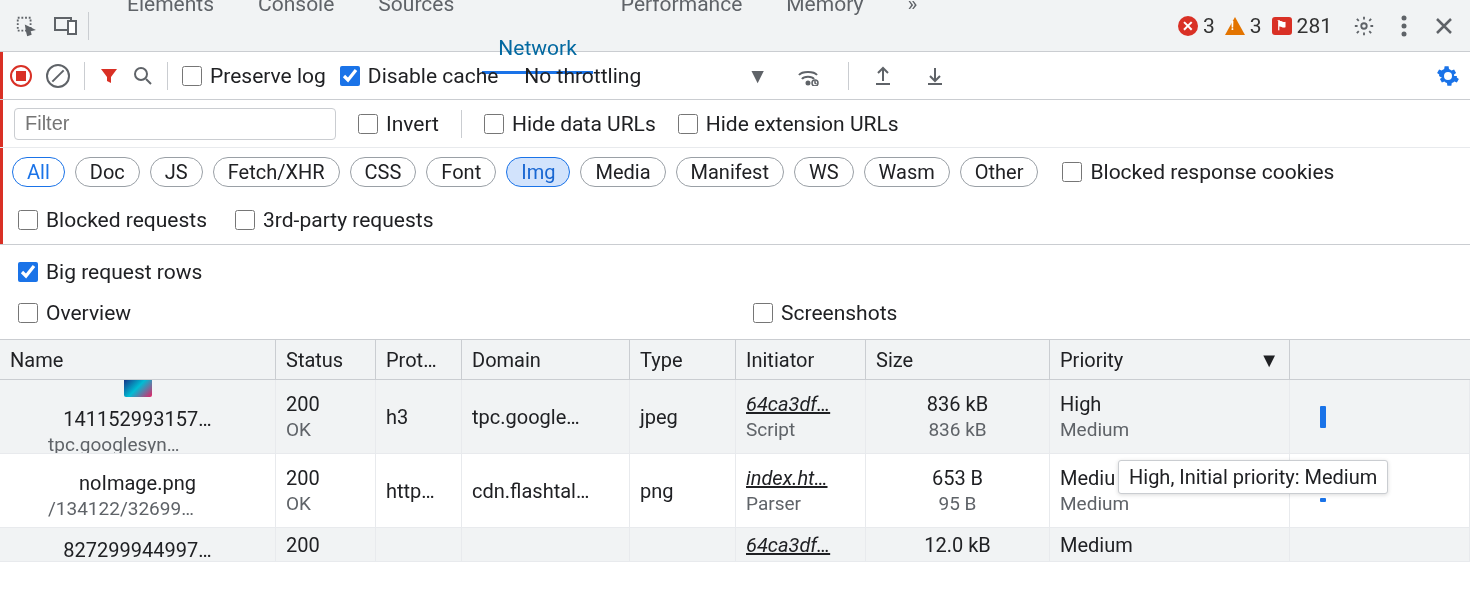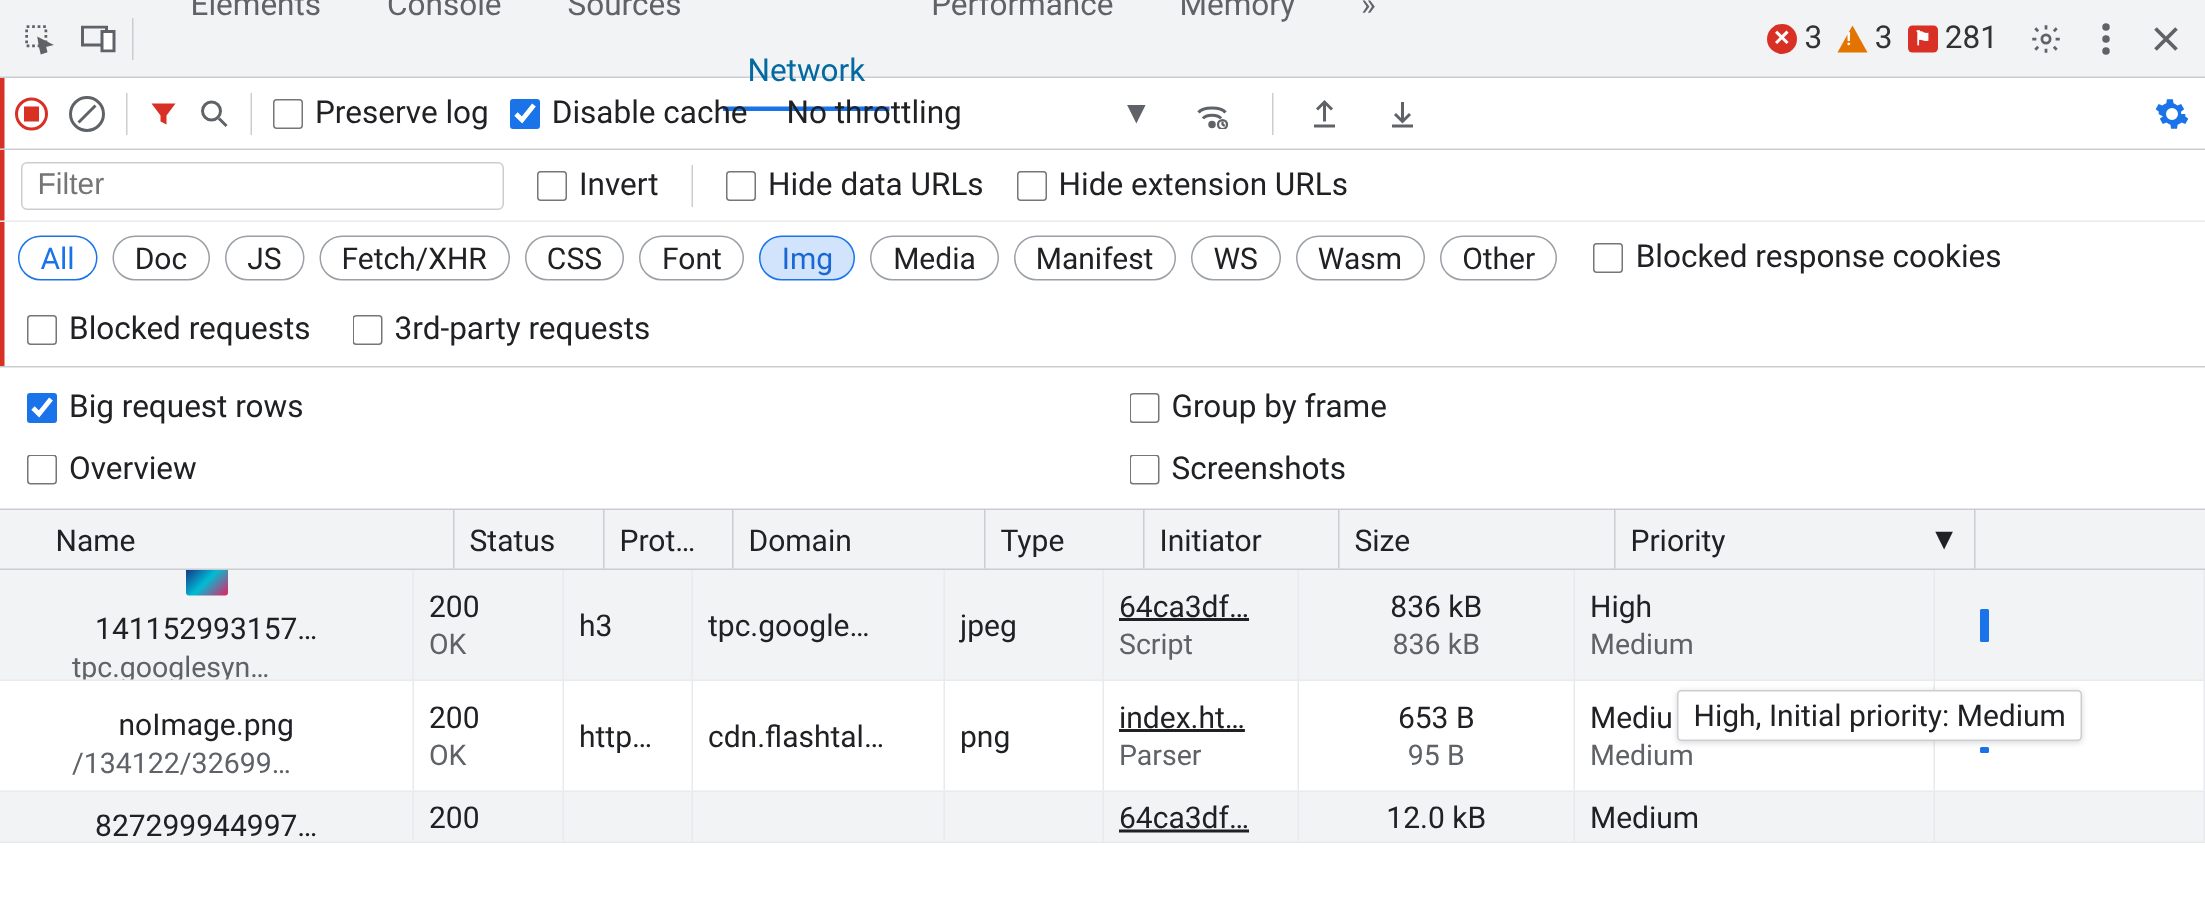--- a/index.html
+++ b/index.html
@@ -37,41 +37,41 @@
   .chips-row { display: flex; align-items: center; height: 48px; padding: 0 12px; gap: 10px; flex-wrap: wrap; position: relative; }
   .chips-row::before { content: ""; position: absolute; left: 0; top: 0; bottom: 0; width: 3px; background: #d93025; }
   .chip { border: 1px solid #9aa0a6; border-radius: 16px; padding: 2px 14px; font-size: 20px; cursor: pointer; background: #fff; }
   .chip.sel { background: #d2e3fc; border-color: #1a73e8; color: #1967d2; }
   .chip.first { border-color: #1a73e8; color: #1a73e8; }
   .options-row { display: flex; align-items: center; height: 48px; padding: 0 18px; gap: 28px; position: relative; }
   .options-row::before { content: ""; position: absolute; left: 0; top: 0; bottom: 0; width: 3px; background: #d93025; }
   .opt2 { display: flex; height: 96px; flex-direction: column; justify-content: space-around; border-top: 1px solid #cacdd1; border-bottom: 1px solid #cacdd1; padding: 6px 0; }
   .opt2-row { display: flex; }
   .opt2-col { width: 50%; padding-left: 18px; }
-  .headers { display: flex; height: 40px; border-bottom: 1px solid #cacdd1; background: #f1f3f4; padding-left: 27px; }
+  .headers { display: flex; height: 40px; border-bottom: 1px solid #cacdd1; background: #f1f3f4; }
   .hcol { border-right: 1px solid #cacdd1; padding: 0 10px; display: flex; align-items: center; font-size: 20px; color: #202124; cursor: pointer; position: relative; }
   .hcol.sortable { justify-content: space-between; }
   .col-name { width: 276px; }
   .col-status { width: 100px; }
   .col-prot { width: 86px; }
   .col-domain { width: 168px; }
   .col-type { width: 106px; }
   .col-init { width: 130px; }
   .col-size { width: 184px; }
   .col-prio { width: 240px; }
   .col-wf { flex: 1; }
   .row { display: flex; height: 74px; border-bottom: 1px solid #e8eaed; font-size: 20px; position: relative; }
   .row.alt { background: #f1f3f4; }
   .cell { border-right: 1px solid #e8eaed; padding: 6px 10px; overflow: hidden; white-space: nowrap; text-overflow: ellipsis; display: flex; flex-direction: column; justify-content: center; }
   .cell .sub { color: #5f6368; font-size: 19px; margin-top: 2px; }
   .cell.right { align-items: center; }
   .name-main { display: flex; align-items: center; gap: 10px; flex-direction: column; }
   .thumb { width: 28px; height: 20px; background: linear-gradient(135deg,#1a237e,#00bcd4,#e91e63); border-radius: 2px; flex-shrink: 0; }
   .name-text { overflow: hidden; text-overflow: ellipsis; }
-  .link { text-decoration: underline; color: #202124; cursor: pointer; }
+  .link { text-decoration: underline; color: #202124; cursor: pointer; font-style: italic; }
   .tooltip { position: absolute; background: #fff; border: 1px solid #cacdd1; border-radius: 3px; padding: 4px 10px; font-size: 20px; box-shadow: 0 1px 4px rgba(0,0,0,0.15); white-space: nowrap; z-index: 10; }
   .wf-bar { width: 6px; height: 22px; background: #1a73e8; border-radius: 1px; margin-left: 20px; }
   svg { display: block; }
 </style>
 </head>
 <body>
 
 <div class="topbar">
   <div class="top-icon">
     <svg width="22" height="22" viewBox="0 0 24 24" fill="none" stroke="#5f6368" stroke-width="2">
@@ -237,26 +237,20 @@
 </div>
 
 <div class="opt2">
   <div class="opt2-row">
     <div class="opt2-col">
         <label class="cb">
           <input type="checkbox" checked="" style="">
           <span>Big request rows</span>
         </label>
       </div>
-    <div class="opt2-col">
-        <label class="cb">
-          <input type="checkbox" style="">
-          <span>Group by frame</span>
-        </label>
-      </div>
   </div>
   <div class="opt2-row">
     <div class="opt2-col">
         <label class="cb">
           <input type="checkbox" style="">
           <span>Overview</span>
         </label>
       </div>
     <div class="opt2-col">
         <label class="cb">

